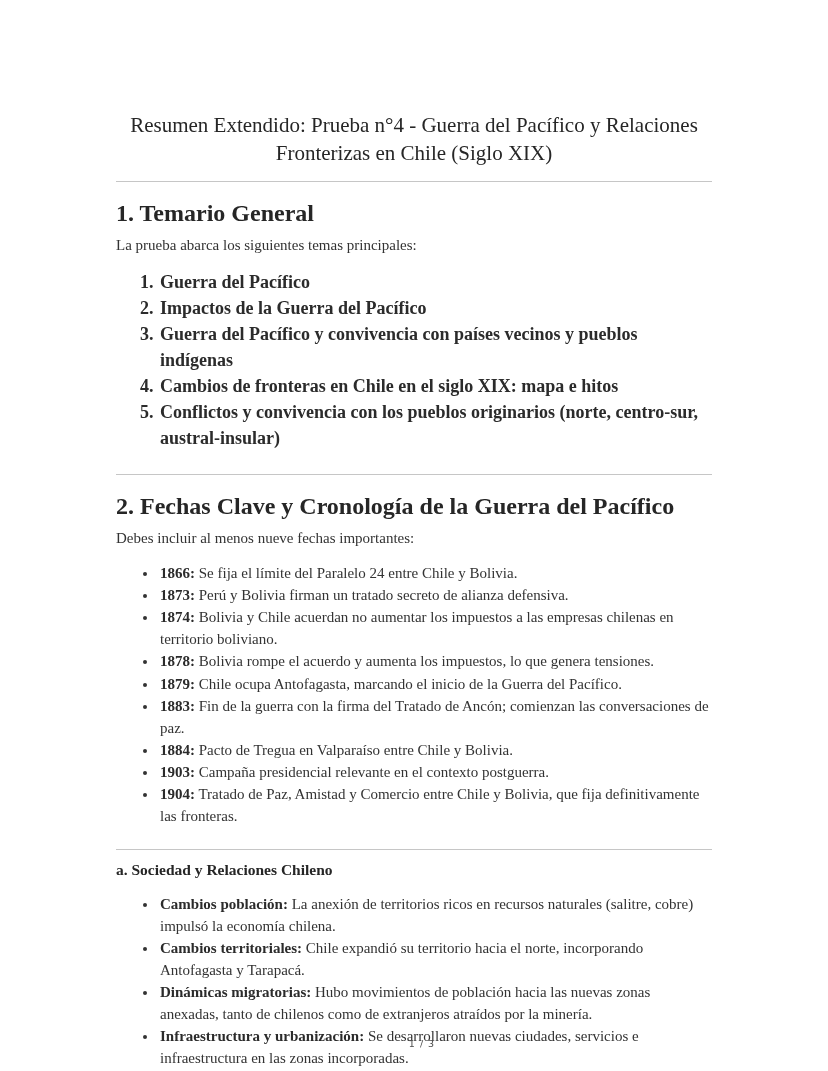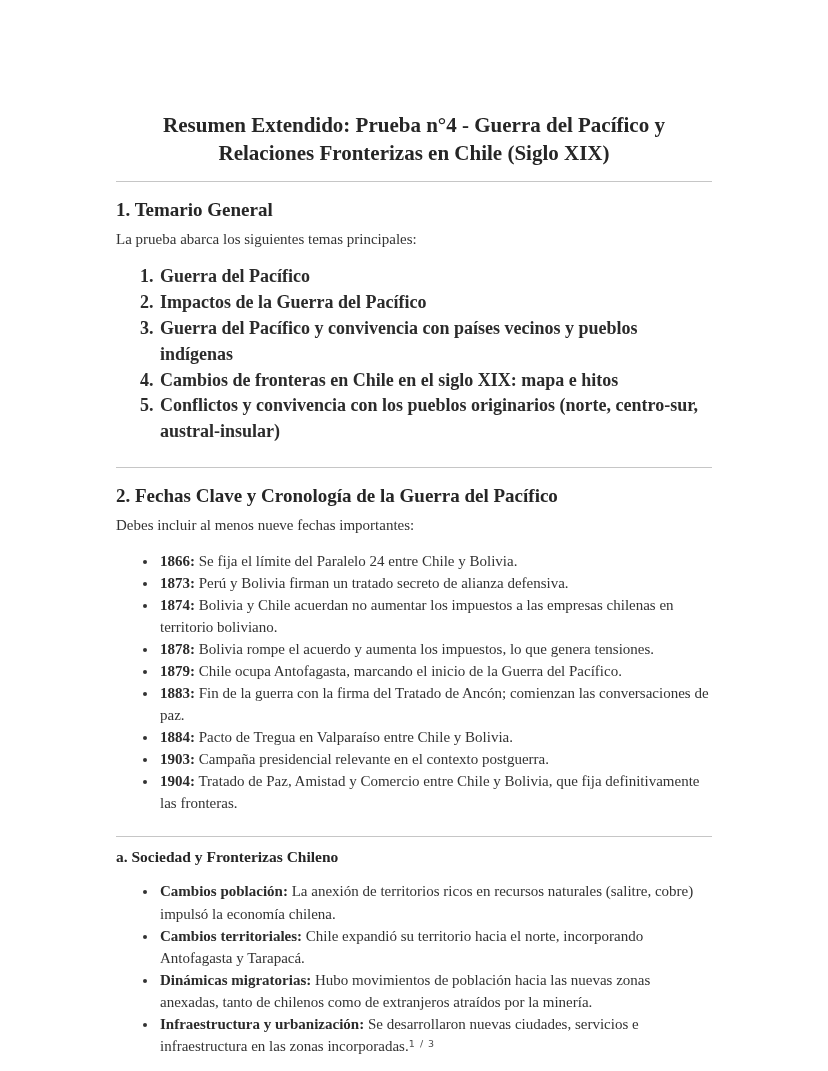--- a/index.html
+++ b/index.html
@@ -16,35 +16,35 @@
     font-family: "Liberation Serif", "DejaVu Serif", serif;
     color: #2e2e2e;
   }
   .content {
     width: 596px;
     margin: 0 auto;
     padding-top: 112px;
   }
   h1.doc-title {
     font-size: 21px;
-    font-weight: 700;
+    font-weight: 400;
     line-height: 1.32;
     text-align: center;
     color: #262626;
     margin: 0 auto 14px auto;
     max-width: 578px;
   }
   hr.divider {
     border: none;
     border-top: 1px solid #c6c6c6;
     margin: 0;
     height: 0;
   }
   h2.section-heading {
-    font-size: 19px;
+    font-size: 24px;
     font-weight: 700;
     color: #262626;
     margin: 16px 0 7px 0;
     line-height: 1.25;
   }
   h3.sub-heading {
     font-size: 15.5px;
     font-weight: 700;
     color: #262626;
     margin: 10px 0 4px 0;
@@ -128,21 +128,21 @@
         <li><span class="term">1883:</span><span> Fin de la guerra con la firma del Tratado de Ancón; comienzan las conversaciones de paz.</span></li>
         <li><span class="term">1884:</span><span> Pacto de Tregua en Valparaíso entre Chile y Bolivia.</span></li>
         <li><span class="term">1903:</span><span> Campaña presidencial relevante en el contexto postguerra.</span></li>
         <li><span class="term">1904:</span><span> Tratado de Paz, Amistad y Comercio entre Chile y Bolivia, que fija definitivamente las fronteras.</span></li>
       </ul>
     </div>
 
     <hr class="divider">
 
     <div class="section-block">
-      <h3 class="sub-heading">a. Sociedad y Fronterizas Chileno</h3>
+      <h3 class="sub-heading">a. Sociedad y Relaciones Chileno</h3>
       <ul class="fact-list tight">
         <li><span class="term">Cambios población:</span><span> La anexión de territorios ricos en recursos naturales (salitre, cobre) impulsó la economía chilena.</span></li>
         <li><span class="term">Cambios territoriales:</span><span> Chile expandió su territorio hacia el norte, incorporando Antofagasta y Tarapacá.</span></li>
         <li><span class="term">Dinámicas migratorias:</span><span> Hubo movimientos de población hacia las nuevas zonas anexadas, tanto de chilenos como de extranjeros atraídos por la minería.</span></li>
         <li><span class="term">Infraestructura y urbanización:</span><span> Se desarrollaron nuevas ciudades, servicios e infraestructura en las zonas incorporadas.</span></li>
       </ul>
     </div>
 
   </div>
 

